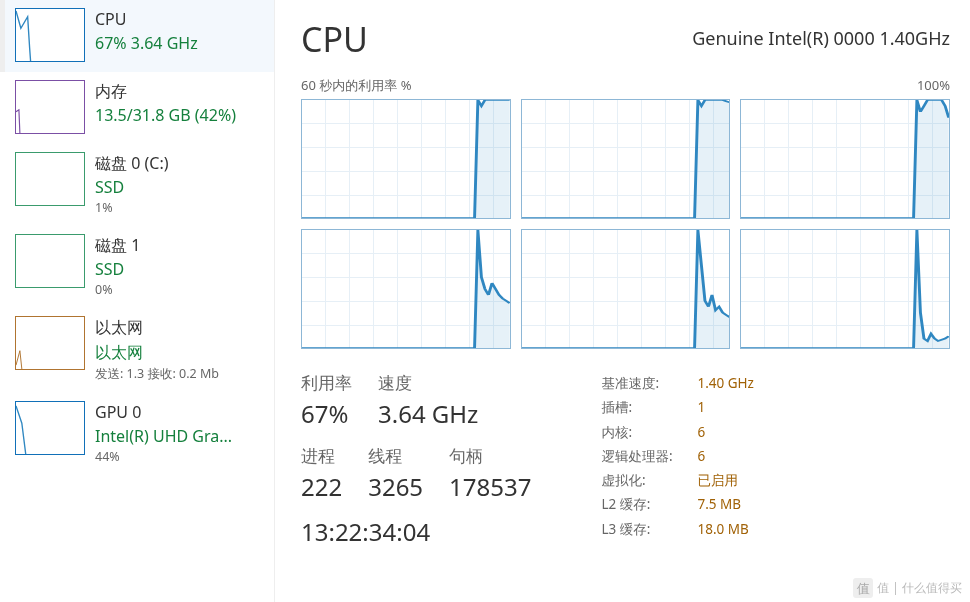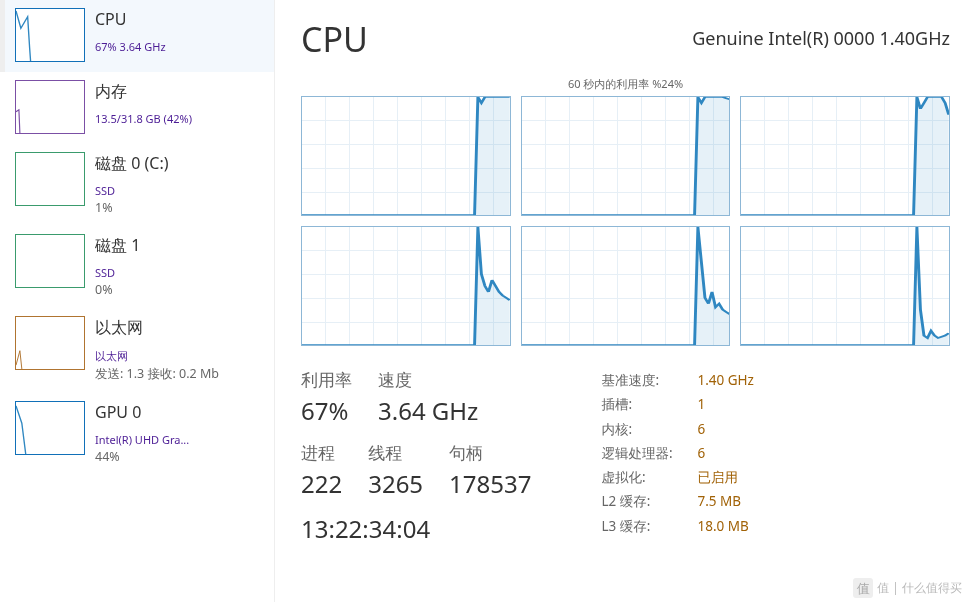--- a/index.html
+++ b/index.html
@@ -37,29 +37,29 @@
   width: 70px;
   height: 54px;
   border: 1px solid #1170b8;
   background: #ffffff;
   position: relative;
   flex-shrink: 0;
 }
 .thumb svg { position: absolute; left:0; top:0; width:100%; height:100%; }
 .side-text { padding-top: 2px; }
 .side-title { font-size: 16px; color: #333; line-height: 1.2; }
-.side-sub  { font-size: 11px; color: #4c1d95; margin-top: 10px; }
+.side-sub  { font-size: 16px; color: #15803d; margin-top: 3px; }
 .side-sub2 { font-size: 12.5px; color: #666; margin-top: 1px; }
 
 
 .main { flex: 1; padding: 16px 20px 10px 26px; position: relative; }
 .main-header { display: flex; justify-content: space-between; align-items: flex-start; }
 .main-title { font-size: 34px; font-weight: 400; color: #333; }
 .main-sub   { font-size: 18px; color: #333; padding-top: 10px; }
-.axis-row { display: flex; justify-content: center; margin-top: 14px; font-size: 11px; color: #666; }
+.axis-row { display: flex; justify-content: space-between; margin-top: 14px; font-size: 13px; color: #666; }
 
 .chart-grid {
   display: grid;
   grid-template-columns: repeat(3, 1fr);
   grid-template-rows: repeat(2, 120px);
   gap: 10px;
   margin-top: 4px;
 }
 .chart-cell {
   border: 1px solid #8db7d6;
@@ -168,21 +168,21 @@
   </div>
 
   <div class="main">
     <div class="main-header">
       <div class="main-title">CPU</div>
       <div class="main-sub">Genuine Intel(R) 0000 1.40GHz</div>
     </div>
 
     <div class="axis-row">
       <span>60 秒内的利用率 %</span>
-      <span>24%</span>
+      <span>100%</span>
     </div>
 
     <div class="chart-grid">
       <div class="chart-cell">
           <svg viewBox="0 0 100 100" preserveAspectRatio="none">
             <path class="fill" d="M0.0,100.0 L1.7,100.0 L3.4,100.0 L5.1,100.0 L6.8,100.0 L8.5,100.0 L10.2,100.0 L11.9,100.0 L13.6,100.0 L15.3,100.0 L16.9,100.0 L18.6,100.0 L20.3,100.0 L22.0,100.0 L23.7,100.0 L25.4,100.0 L27.1,100.0 L28.8,100.0 L30.5,100.0 L32.2,100.0 L33.9,100.0 L35.6,100.0 L37.3,100.0 L39.0,100.0 L40.7,100.0 L42.4,100.0 L44.1,100.0 L45.8,100.0 L47.5,100.0 L49.2,100.0 L50.8,100.0 L52.5,100.0 L54.2,100.0 L55.9,100.0 L57.6,100.0 L59.3,100.0 L61.0,100.0 L62.7,100.0 L64.4,100.0 L66.1,100.0 L67.8,100.0 L69.5,100.0 L71.2,100.0 L72.9,100.0 L74.6,100.0 L76.3,100.0 L78.0,100.0 L79.7,100.0 L81.4,100.0 L83.1,100.0 L84.7,0.0 L86.4,5.0 L88.1,0.0 L89.8,0.0 L91.5,0.0 L93.2,0.0 L94.9,0.0 L96.6,0.0 L98.3,0.0 L100.0,0.0 L100,100 L0,100 Z"></path>
             <path class="line" d="M0.0,100.0 L1.7,100.0 L3.4,100.0 L5.1,100.0 L6.8,100.0 L8.5,100.0 L10.2,100.0 L11.9,100.0 L13.6,100.0 L15.3,100.0 L16.9,100.0 L18.6,100.0 L20.3,100.0 L22.0,100.0 L23.7,100.0 L25.4,100.0 L27.1,100.0 L28.8,100.0 L30.5,100.0 L32.2,100.0 L33.9,100.0 L35.6,100.0 L37.3,100.0 L39.0,100.0 L40.7,100.0 L42.4,100.0 L44.1,100.0 L45.8,100.0 L47.5,100.0 L49.2,100.0 L50.8,100.0 L52.5,100.0 L54.2,100.0 L55.9,100.0 L57.6,100.0 L59.3,100.0 L61.0,100.0 L62.7,100.0 L64.4,100.0 L66.1,100.0 L67.8,100.0 L69.5,100.0 L71.2,100.0 L72.9,100.0 L74.6,100.0 L76.3,100.0 L78.0,100.0 L79.7,100.0 L81.4,100.0 L83.1,100.0 L84.7,0.0 L86.4,5.0 L88.1,0.0 L89.8,0.0 L91.5,0.0 L93.2,0.0 L94.9,0.0 L96.6,0.0 L98.3,0.0 L100.0,0.0"></path>
           </svg>
         </div>
       <div class="chart-cell">

